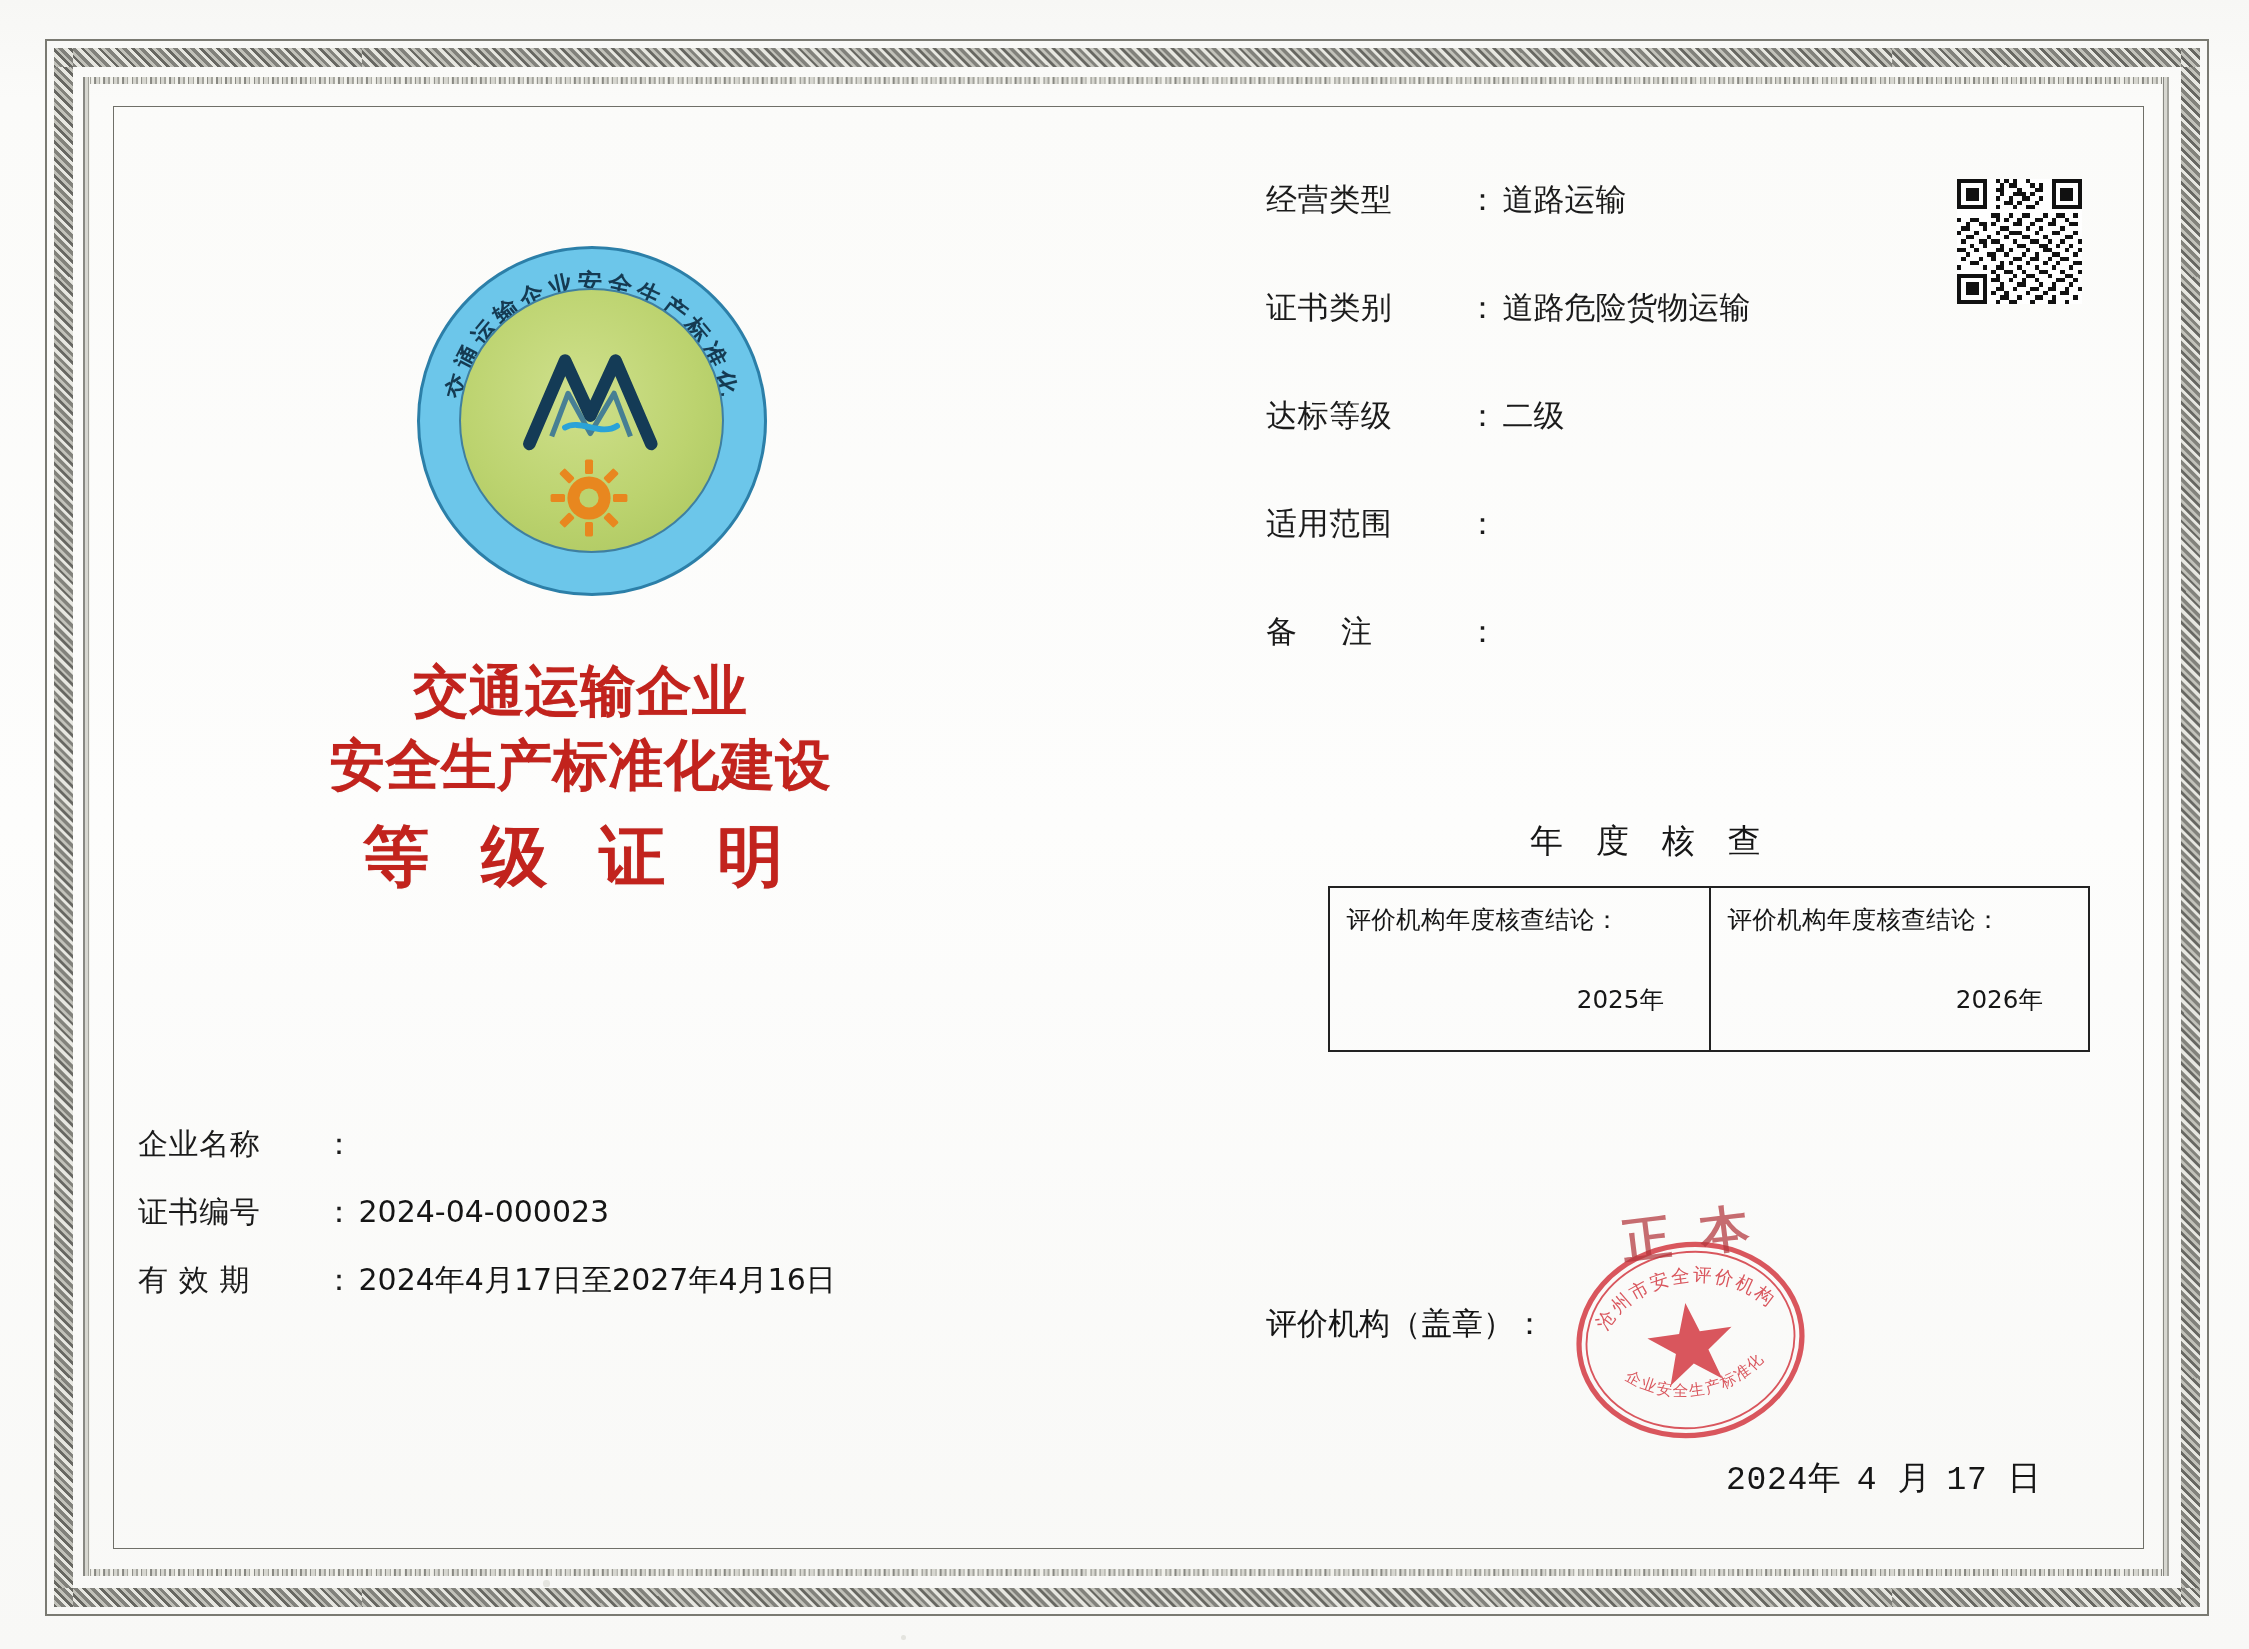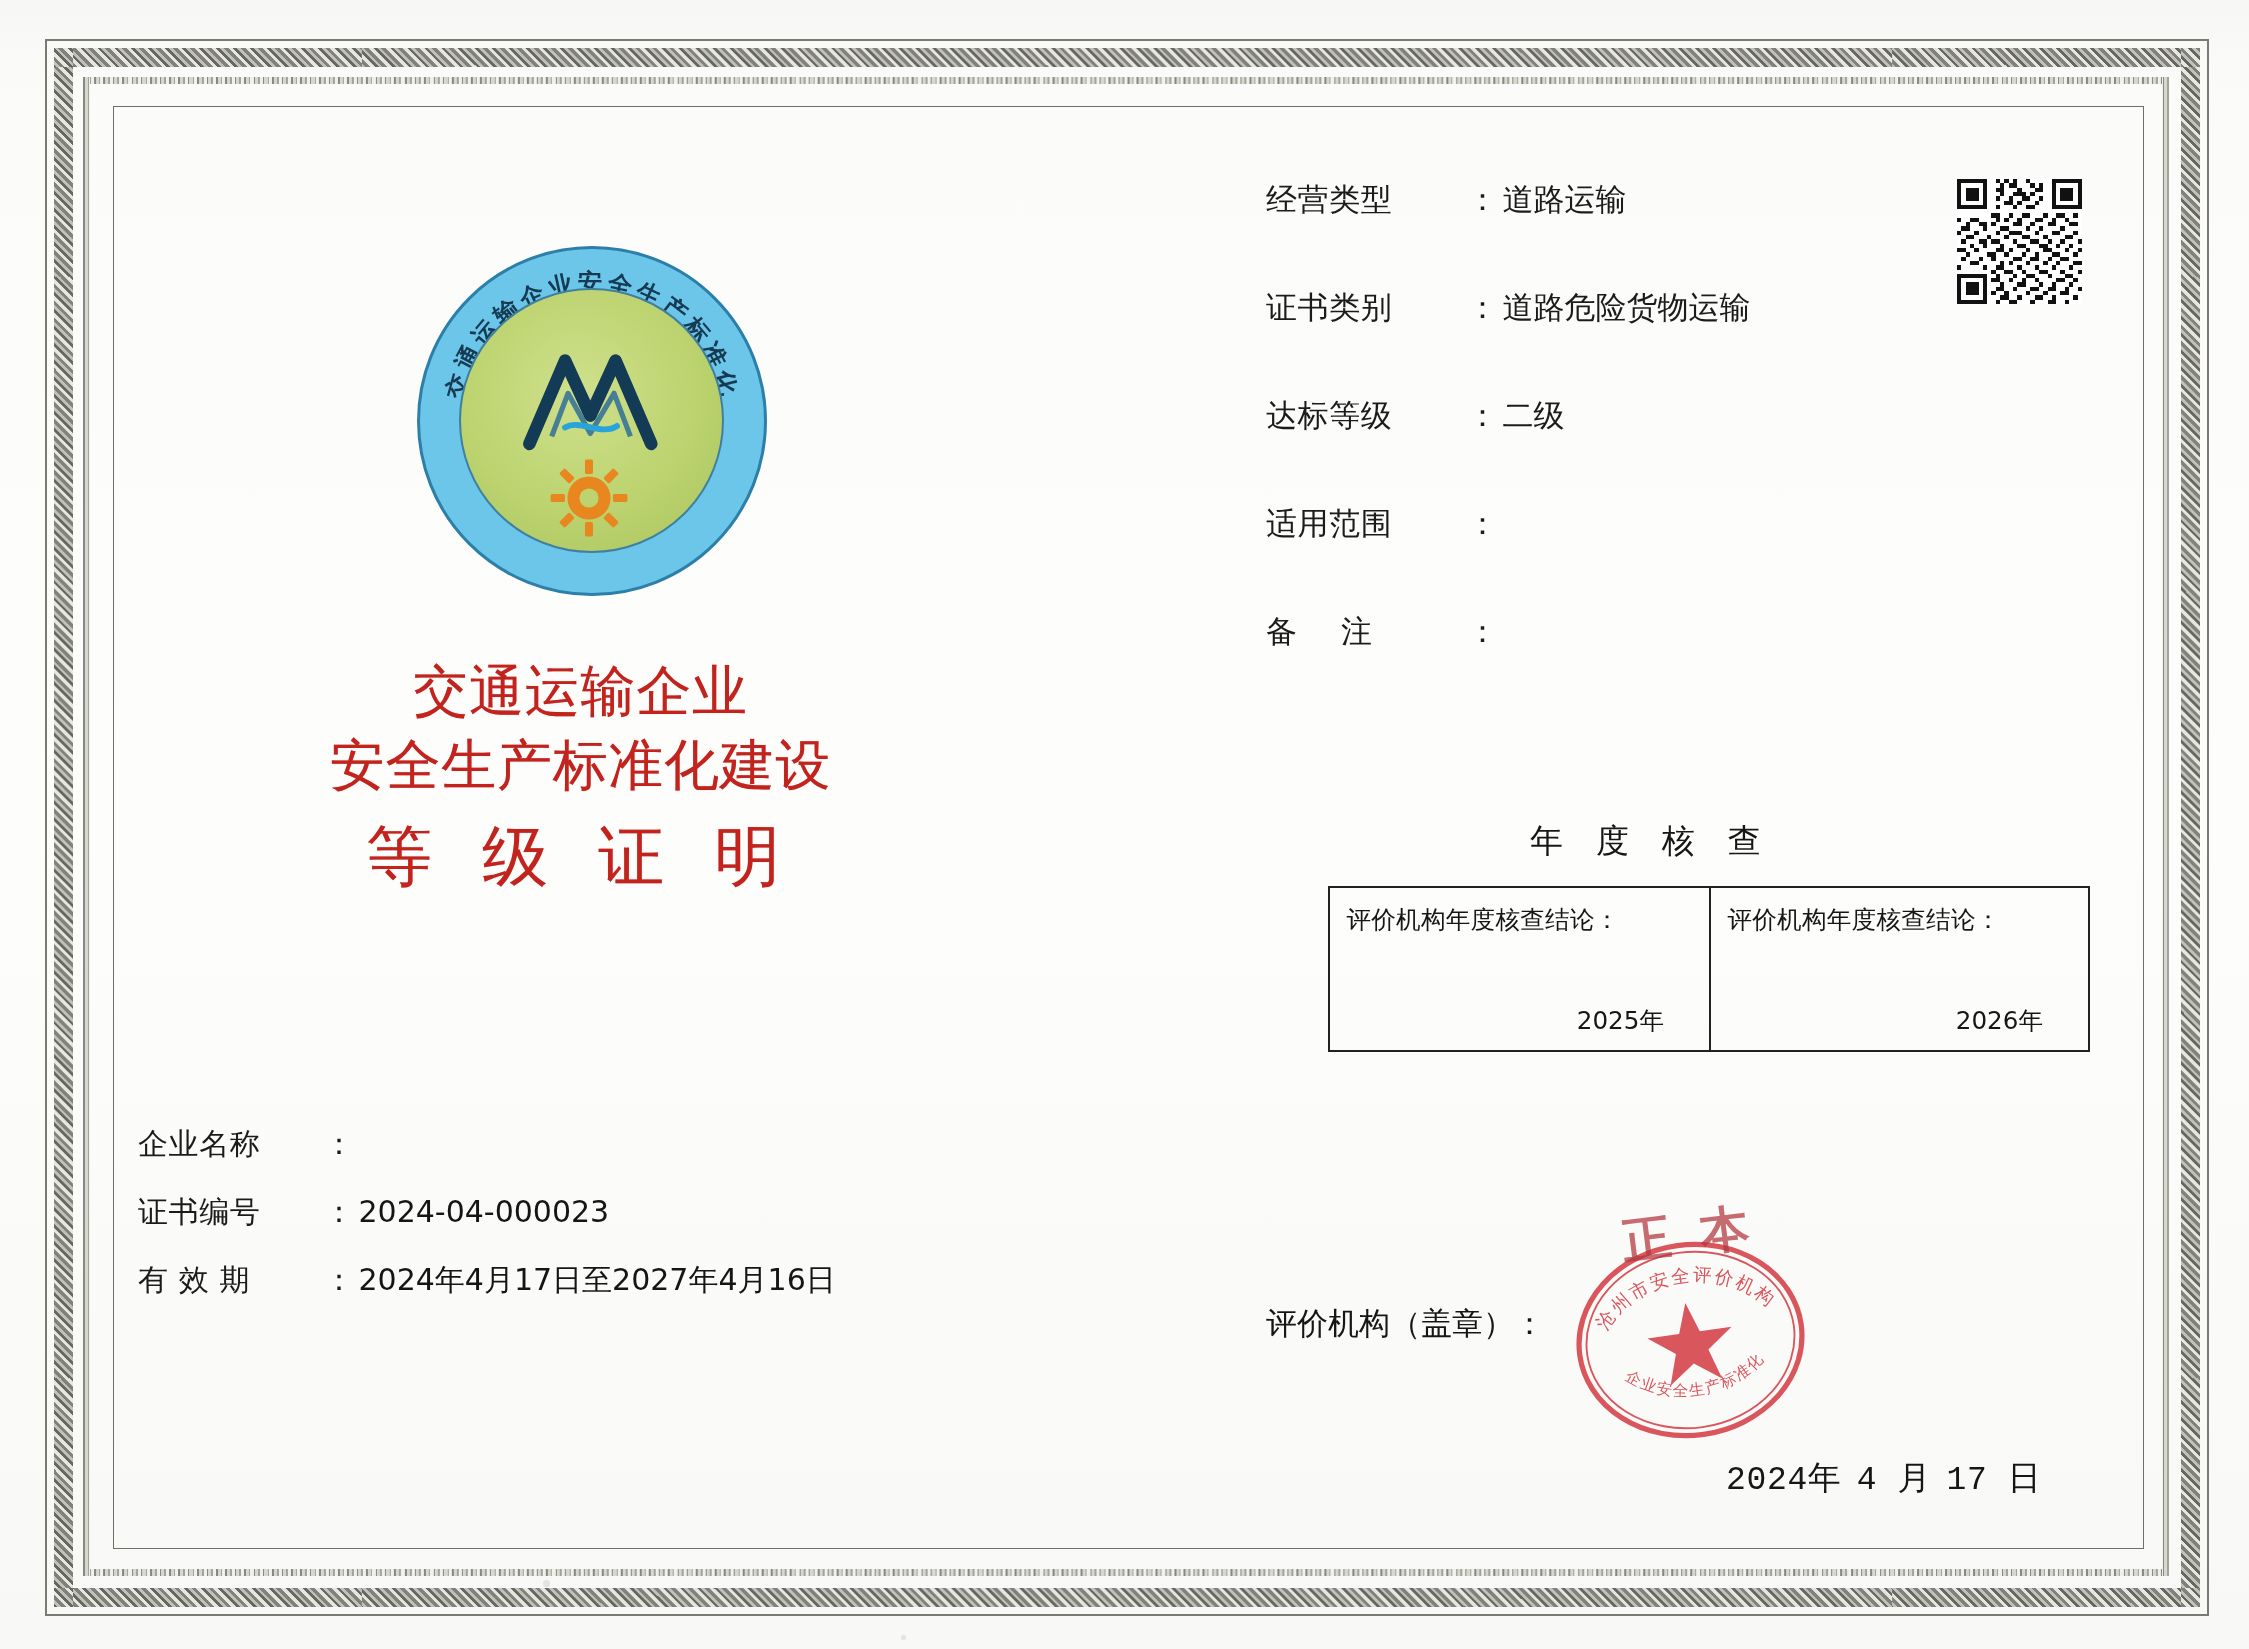--- a/index.html
+++ b/index.html
@@ -125,21 +125,21 @@
 
   
   .title-block {
     position: absolute;
     left: 171px;
     top: 655px;
     width: 819px;
     text-align: center;
     color: #c2231d;
     font-family: "DejaVu Sans", sans-serif;
-    font-weight: normal;
+    font-weight: bold;
     letter-spacing: .06em;
     line-height: 1.34;
     text-shadow: 0 0 0.7px rgba(160,20,15,.5);
   }
   .title-line1 { font-size: 55px; }
   .title-line2 { font-size: 55px; }
   .title-line3 { font-size: 66px; letter-spacing: .22em; margin-top: 10.4px; }
 
   
   .fields {
@@ -236,21 +236,21 @@
   .annual-cell + .annual-cell { border-left: 2.2px solid #222; }
   .annual-cell .concl {
     font-family: "DejaVu Sans", sans-serif;
     font-size: 24.6px;
     color: #161616;
     letter-spacing: .01em;
   }
   .annual-cell .year {
     position: absolute;
     right: 45px;
-    bottom: 13px;
+    bottom: 34px;
     font-family: "DejaVu Sans", sans-serif;
     font-size: 24.6px;
     color: #161616;
   }
 
   
   .agency-row {
     position: absolute;
     left: 1266px;
     top: 1303px;

